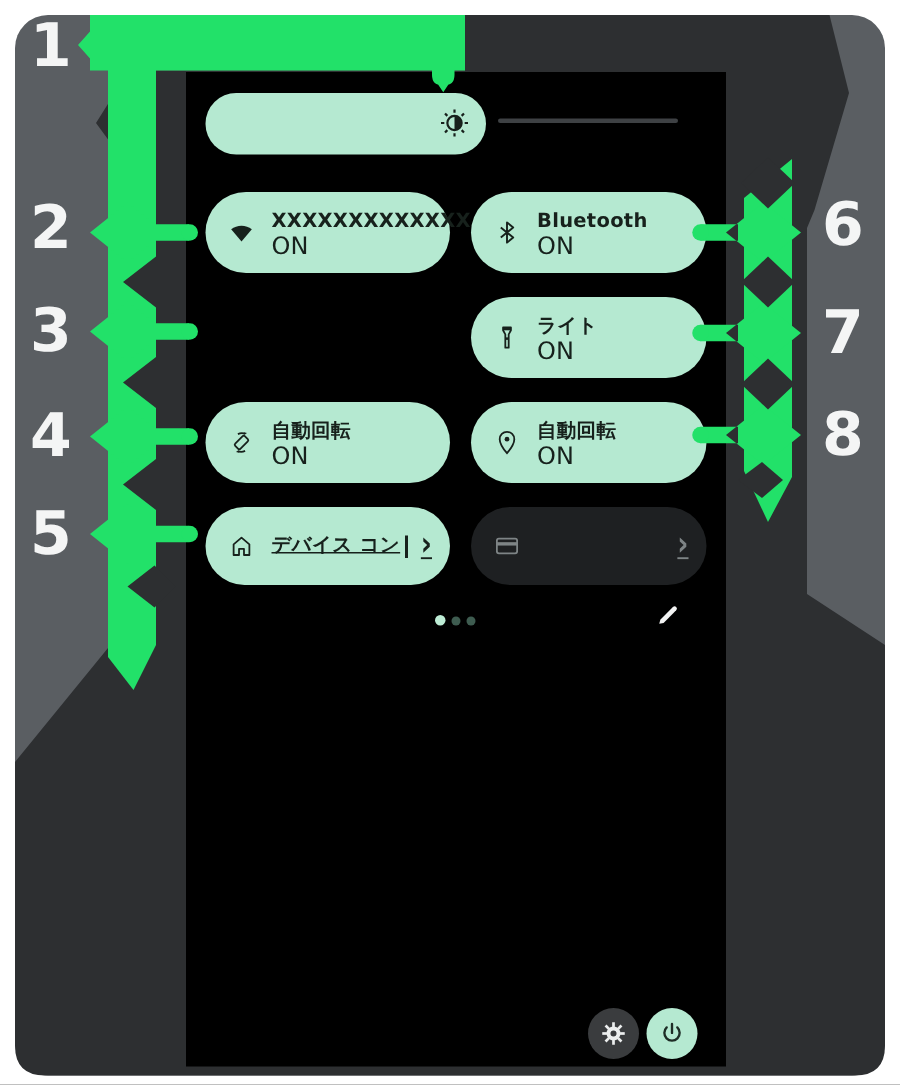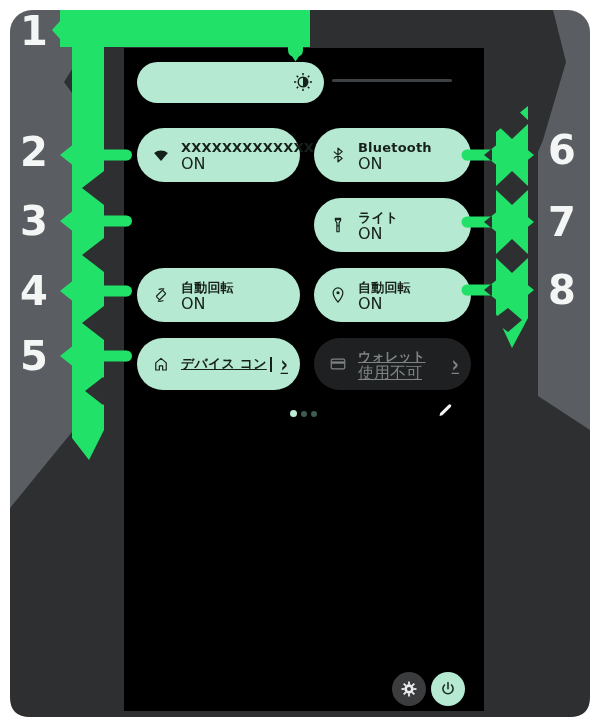--- a/index.html
+++ b/index.html
@@ -133,24 +133,20 @@
     <div class="tt">デバイス コン</div>
     <div class="clipbar"></div>
     <div class="chev">›</div>
   </div>
 
   <div class="tile dark col2 r4">
     <svg class="ic" viewBox="0 0 24 24">
       <rect x="3" y="5.5" width="18" height="13" rx="1.8" fill="none" stroke="#7e8486" stroke-width="1.6"></rect>
       <rect x="3" y="8.6" width="18" height="3" fill="#7e8486"></rect>
     </svg>
-    <div>
-      <div class="tt">ウォレット</div>
-      <div class="ts">使用不可</div>
-    </div>
     <div class="chev">›</div>
   </div>
 
   <div class="dots">
     <span class="dot active"></span>
     <span class="dot"></span>
     <span class="dot"></span>
   </div>
 
   <div class="editbtn">

